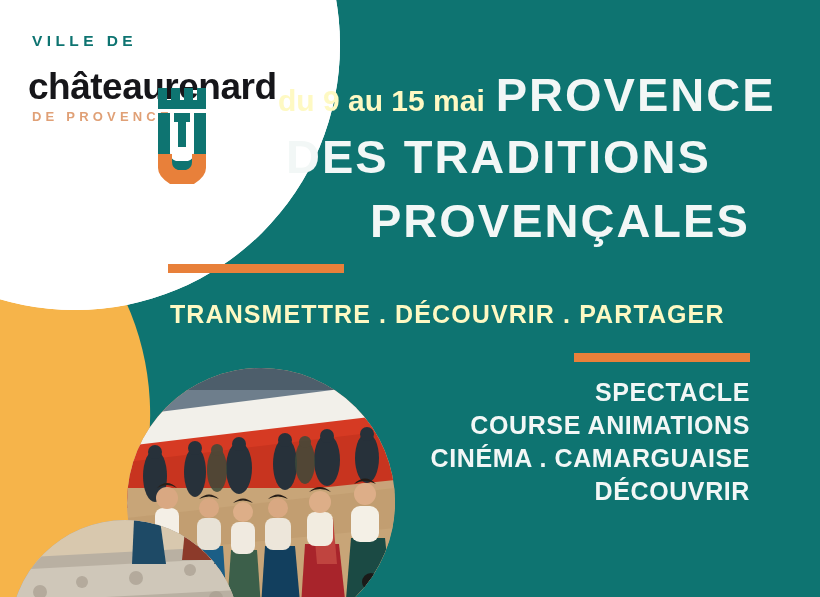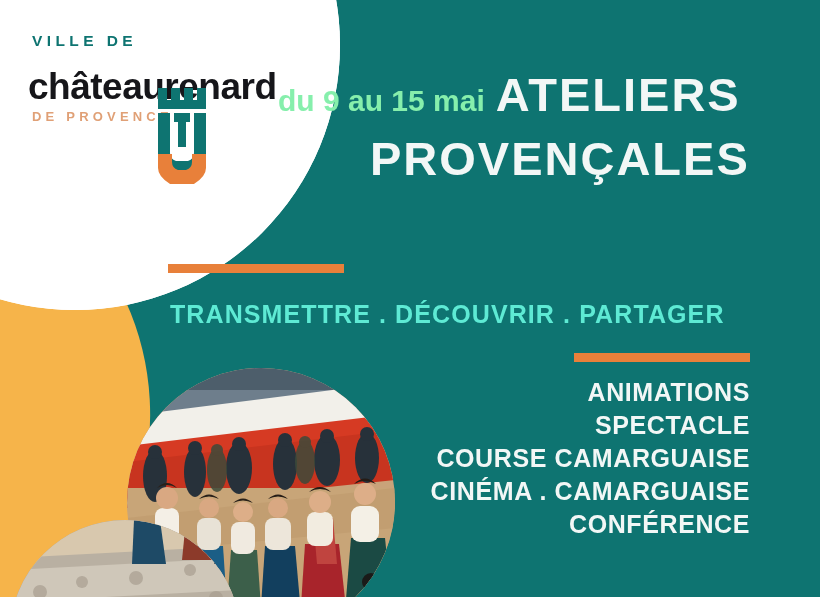--- a/index.html
+++ b/index.html
@@ -88,21 +88,21 @@
   }
   .line1 {
     display:flex;
     align-items:baseline;
     gap:11px;
     white-space:nowrap;
   }
   .date-text {
     font-size:30px;
     font-weight:bold;
-    color:#86efac;
+    color:#fef9c3;
     letter-spacing:0px;
   }
   .big {
     font-size:47px;
     font-weight:bold;
     color:#F2F7F6;
     letter-spacing:2.0px;
     line-height:1.30;
     font-stretch:condensed;
     transform:scaleX(1.0);
@@ -121,21 +121,21 @@
   .rule-1 { left:168px; top:264px; width:176px; }
   .rule-2 { left:574px; top:353px; width:176px; }
 
   
   .tagline {
     position:absolute;
     left:170px; top:300px;
     font-size:25px;
     font-weight:bold;
     letter-spacing:1.1px;
-    color:#5eead4;
+    color:#fef9c3;
     white-space:nowrap;
     z-index:5;
   }
 
   
   .activities {
     position:absolute;
     right:70px; top:376px;
     text-align:right;
     z-index:5;
@@ -330,31 +330,31 @@
         <rect x="24" y="38" width="8" height="25"></rect>
         <path d="M4 63 h12 v6 q0 6 6 8 h12 q6 -2 6 -8 v-6 h12 v8 q0 14 -18 18 h-12 q-18 -4 -18 -18 Z"></path>
       </g>
       <path d="M4 70 h14 v8 q0 6 6 8 h8 q6 -2 6 -8 v-8 h14 v14 q0 12 -24 22 q-24 -10 -24 -22 Z" fill="#E8803A"></path>
     </svg>
   </div>
 
   <div class="headline">
     <div class="line1">
       <span class="date-text">du 9 au 15 mai</span>
-      <span class="big">ATELIERS</span>
+      <span class="big">PROVENCE</span>
     </div>
+    <div class="big line2">DES TRADITIONS</div>
     <div class="big line3">PROVENÇALES</div>
   </div>
 
   <div class="rule rule-1"></div>
   <div class="rule rule-2"></div>
 
   <div class="tagline">TRANSMETTRE . DÉCOUVRIR . PARTAGER</div>
 
   <div class="activities">
-    <div class="activity">ANIMATIONS</div>
     <div class="activity">SPECTACLE</div>
-    <div class="activity">COURSE CAMARGUAISE</div>
+    <div class="activity">COURSE ANIMATIONS</div>
     <div class="activity">CINÉMA . CAMARGUAISE</div>
-    <div class="activity">CONFÉRENCE</div>
+    <div class="activity">DÉCOUVRIR</div>
   </div>
 
 </div>
 
 </body></html>

